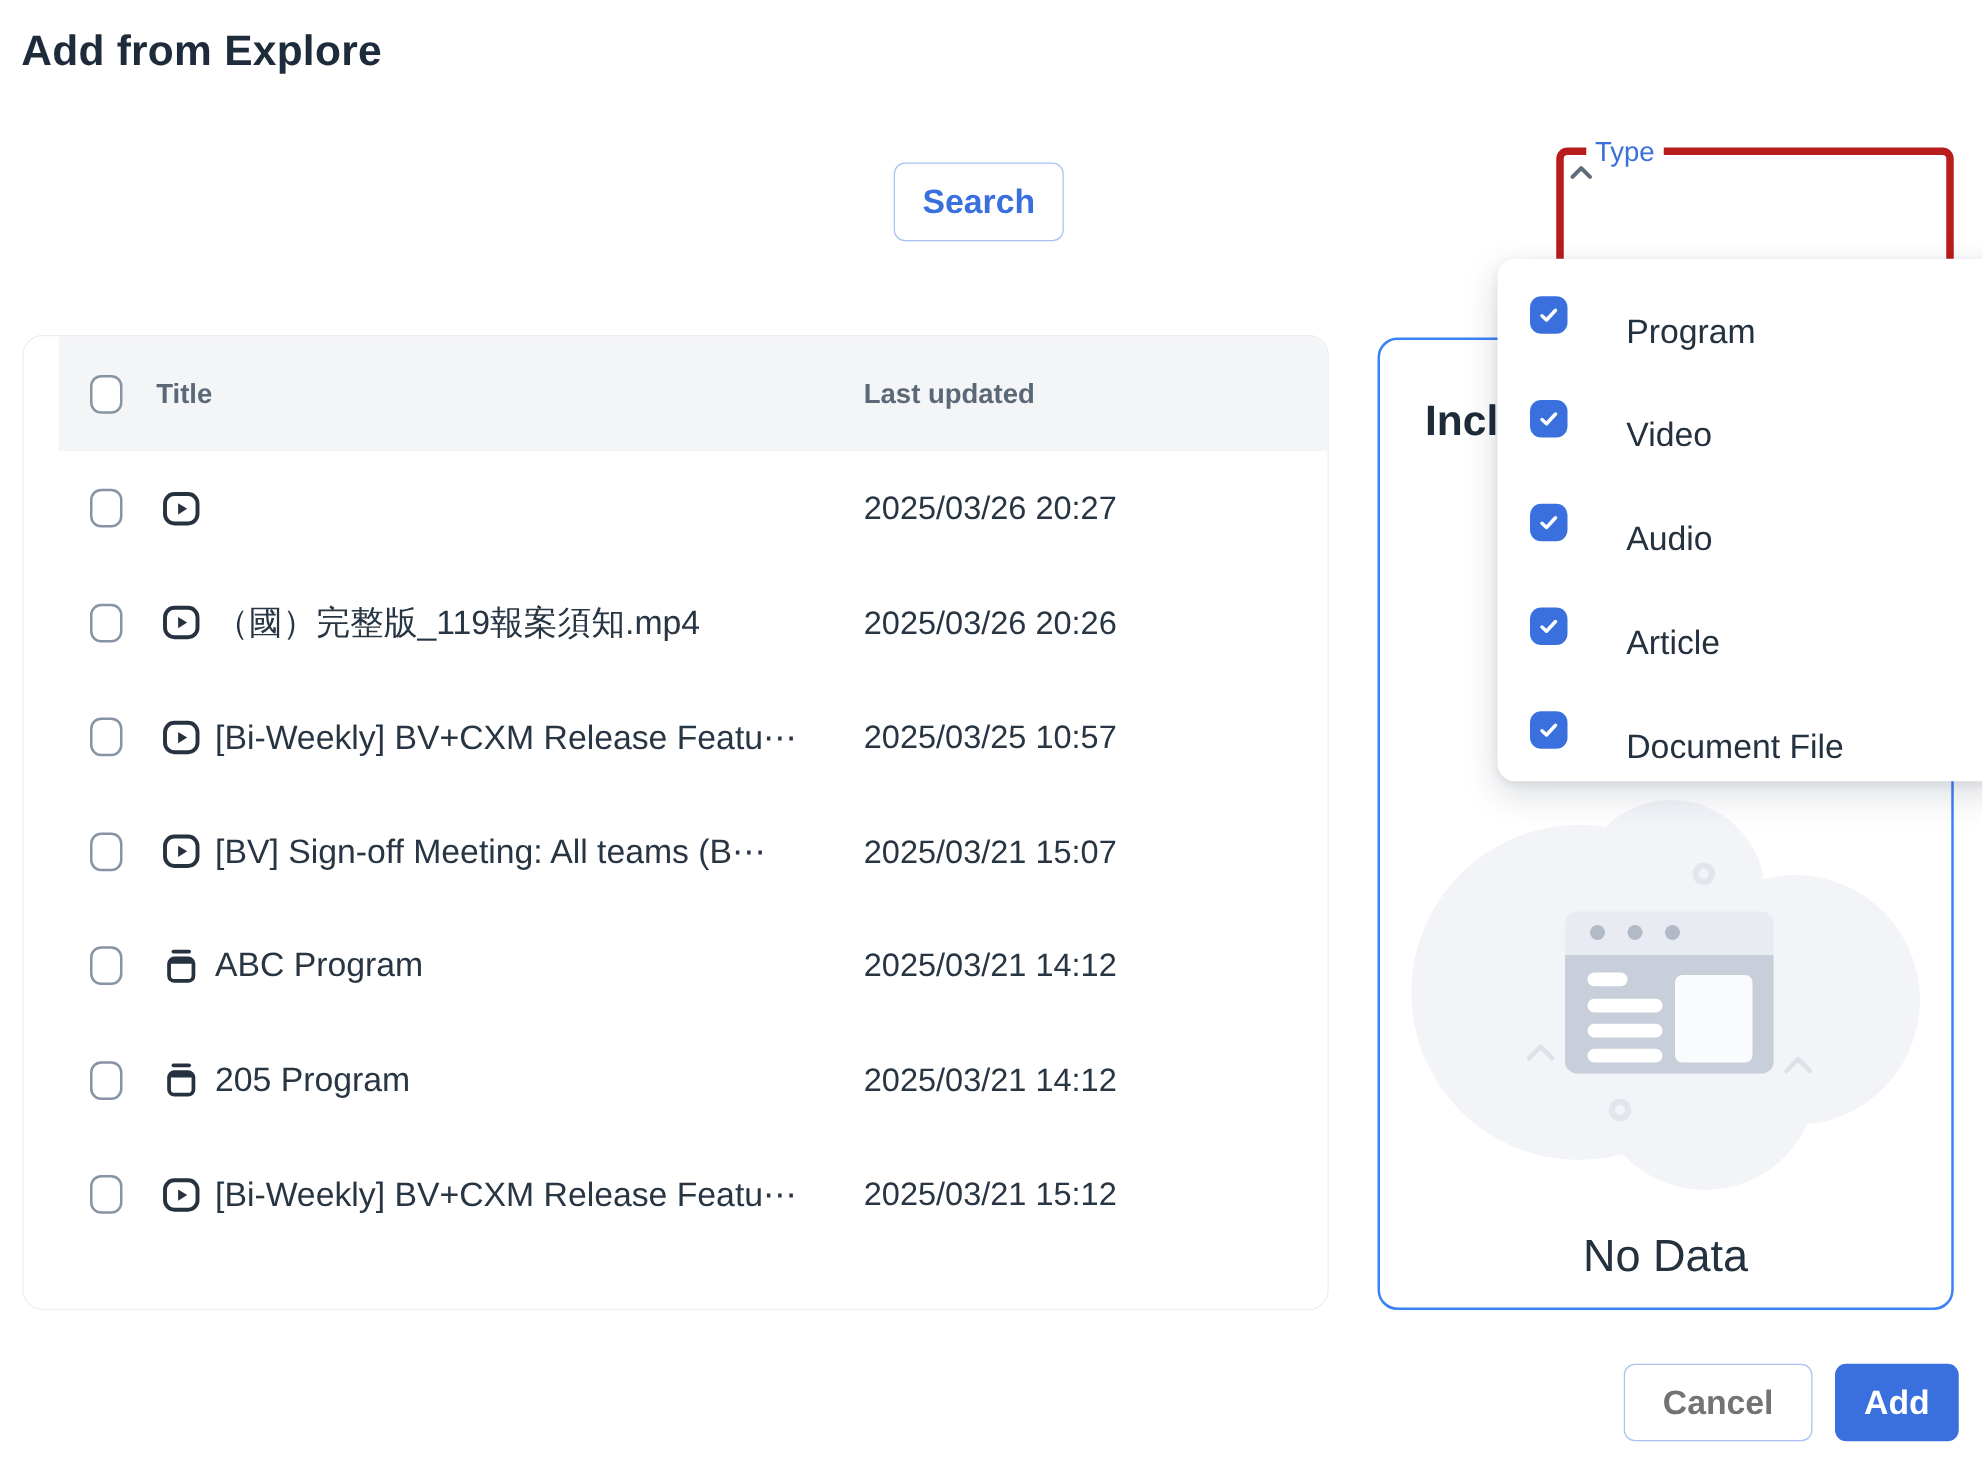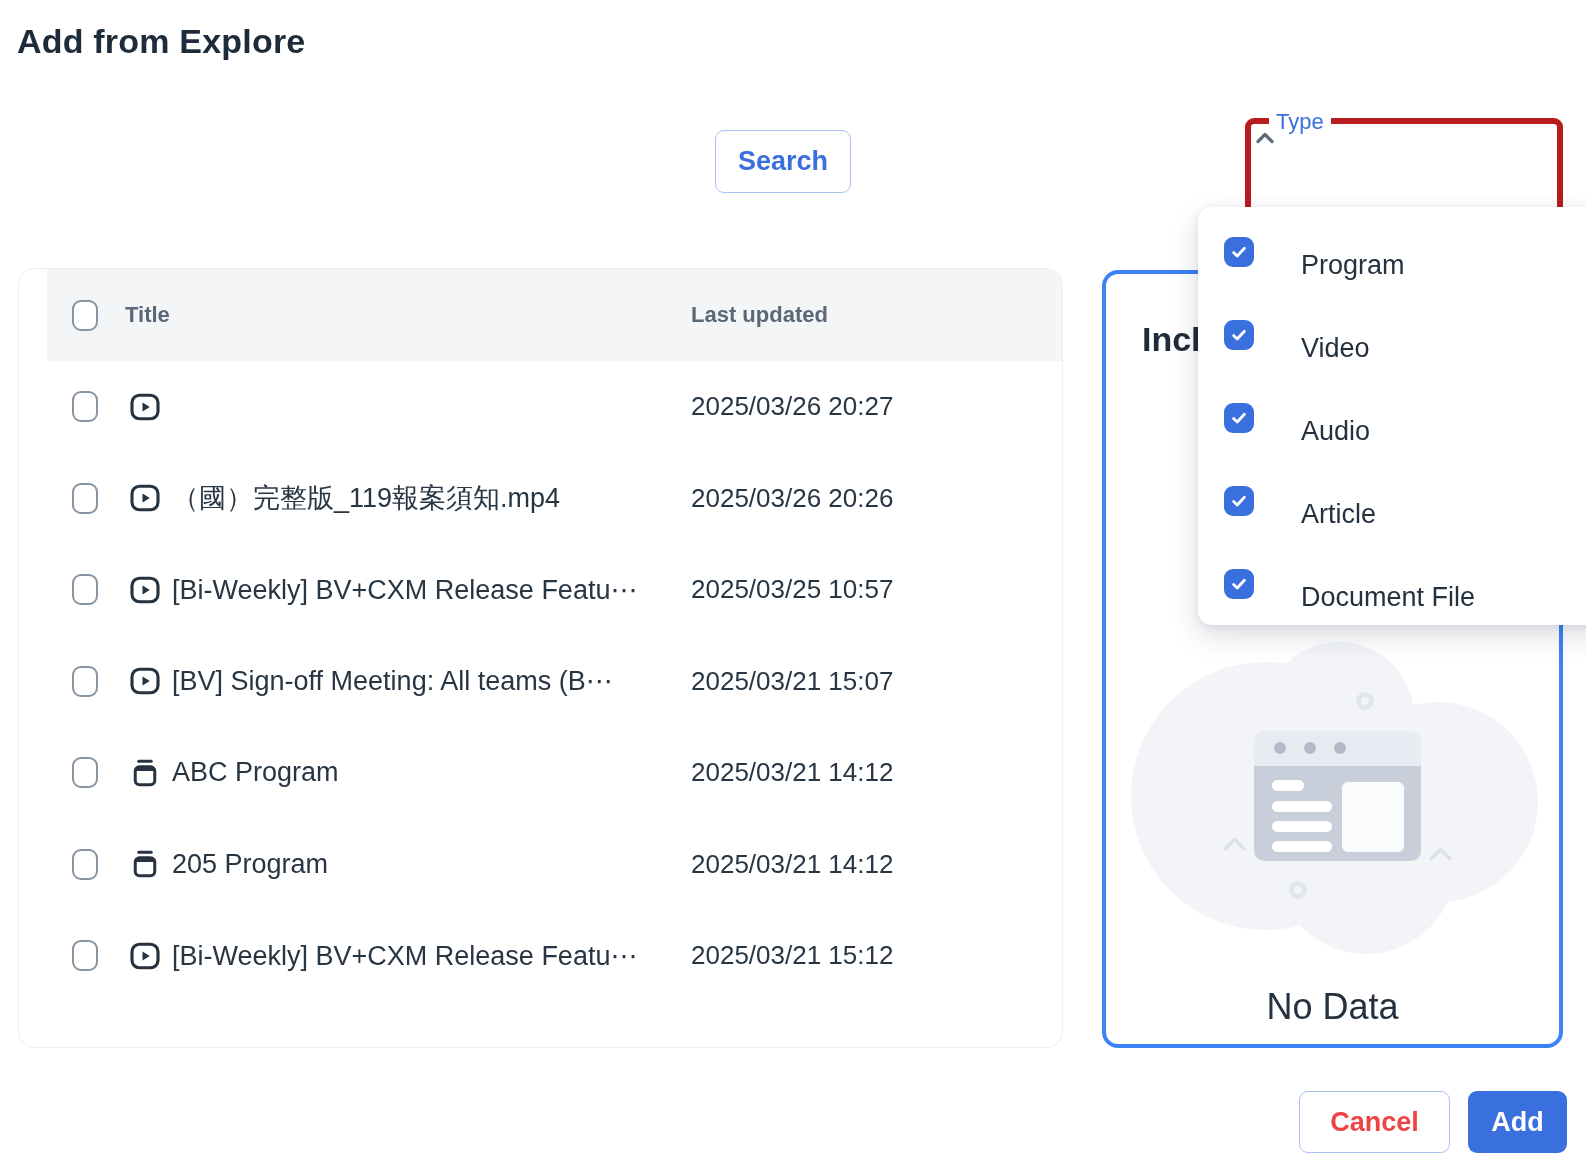--- a/index.html
+++ b/index.html
@@ -80,21 +80,21 @@
   }
   .thead .cbx{position:absolute;left:25px;}
   .trow{height:91.5px;position:relative;display:flex;align-items:center;}
   .trow .cbx{position:absolute;left:25px;}
   .row-icon{position:absolute;left:83px;width:30px;height:30px;display:flex;align-items:center;}
   .row-title{position:absolute;left:125px;font-size:27px;color:#283543;white-space:nowrap;}
   .row-date{position:absolute;left:644px;font-size:26px;color:#283543;white-space:nowrap;}
   
   .right-card{
     position:absolute;left:1102px;top:270px;width:461px;height:778px;
-    border:4px solid #3b82f6;border-radius:16px;background:#fff;
+    border:2px solid #3b82f6;border-radius:16px;background:#fff;
     box-sizing:border-box;overflow:hidden;
   }
   .right-heading{
     position:absolute;left:36px;top:46px;font-size:34px;font-weight:700;color:#1e2b3a;white-space:nowrap;
   }
   .cloud-circle{position:absolute;border-radius:50%;background:#f2f4f8;}
   .browser-win{position:absolute;left:148px;top:457px;width:167px;height:130px;border-radius:10px;overflow:hidden;}
   .bw-head{height:35px;background:#e8ebf1;position:relative;}
   .bw-dot{position:absolute;top:11px;width:12px;height:12px;border-radius:50%;background:#b3bac7;}
   .bw-body{height:95px;background:#c9cfda;position:relative;}
@@ -105,21 +105,21 @@
     position:absolute;width:13px;height:13px;border-top:4px solid #dde2e9;border-left:4px solid #dde2e9;
     transform:rotate(45deg);border-radius:2px;
   }
   .no-data{
     position:absolute;left:0;right:0;top:712px;text-align:center;
     font-size:36px;font-weight:400;color:#24313f;
   }
   
   .cancel-btn{
     position:absolute;left:1299px;top:1091px;width:151px;height:62px;
-    border:1px solid #a9c2f3;color:#ef4444;font-size:27px;
+    border:1px solid #a9c2f3;color:#737373;font-size:27px;
   }
   .add-btn{
     position:absolute;left:1468px;top:1091px;width:99px;height:62px;
     background:#3a6fde;border:none;color:#ffffff;font-size:27px;
   }
 </style>
 </head>
 <body>
 
 <div id="stage">

